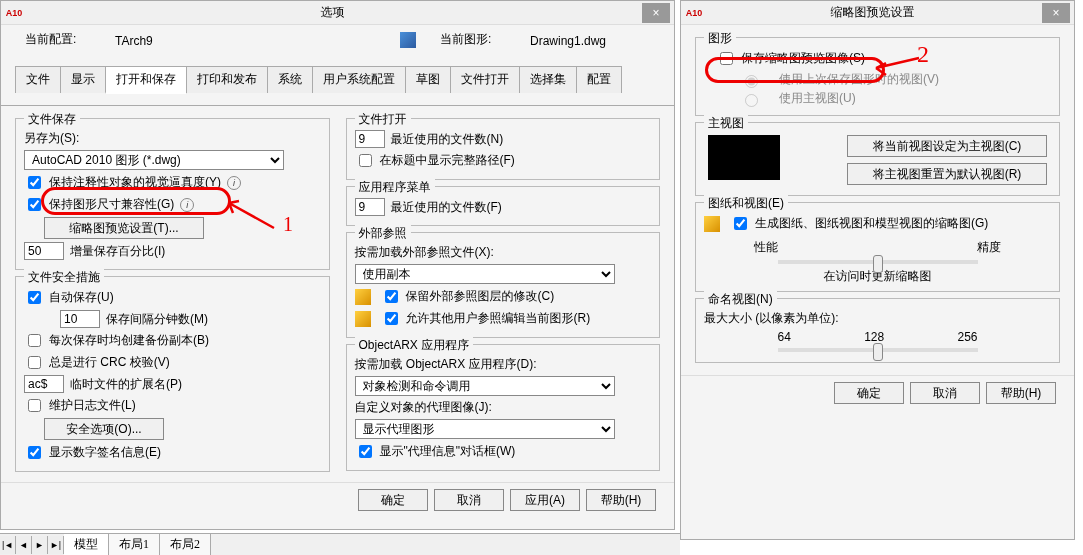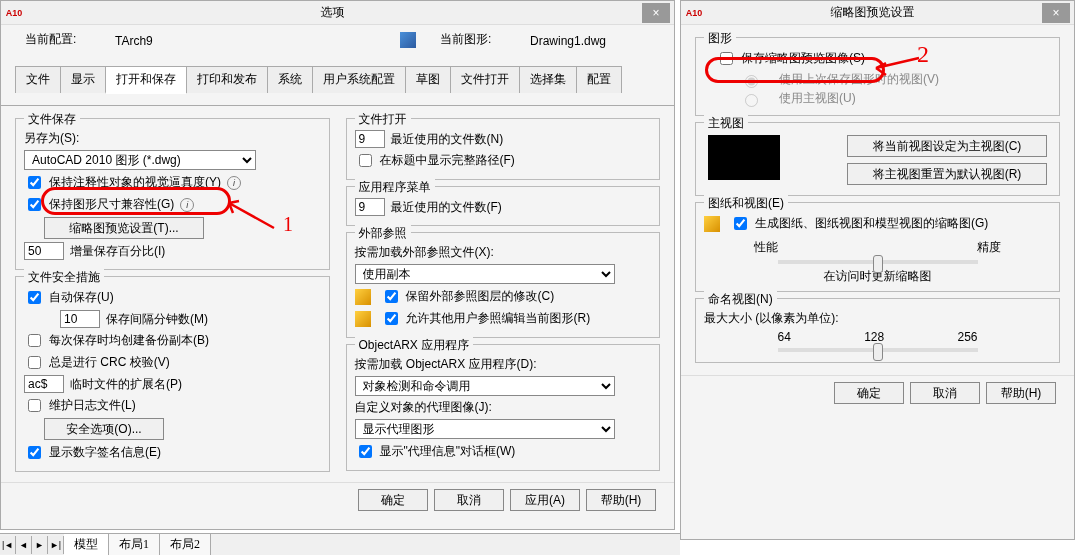--- a/index.html
+++ b/index.html
@@ -76,21 +76,21 @@
     </div>
   <div class="body">
 
     <div class="col">
       <div class="group">
         <span class="group-title">文件保存</span>
         <div class="row">
             <label>另存为(S):</label>
           </div>
         <div class="row">
-            <select style="width:232px"><option>AutoCAD 2010 图形 (*.dwg)</option></select>
+            <select style="width:260px"><option>AutoCAD 2010 图形 (*.dwg)</option></select>
           </div>
         <div class="row">
             <input type="checkbox" class="chk" checked="" style="">
             <label>保持注释性对象的视觉逼真度(Y)</label>
             <span class="info-icon">i</span>
           </div>
         <div class="row">
             <input type="checkbox" class="chk" checked="" style="">
             <label>保持图形尺寸兼容性(G)</label>
             <span class="info-icon">i</span>

